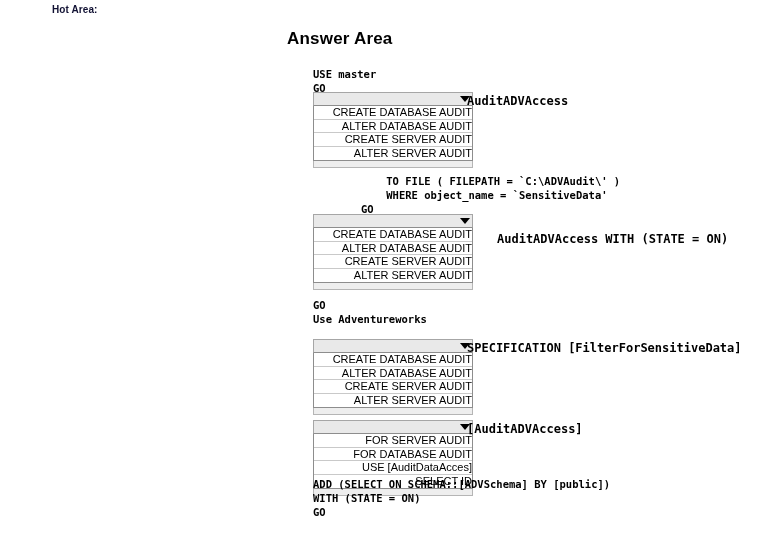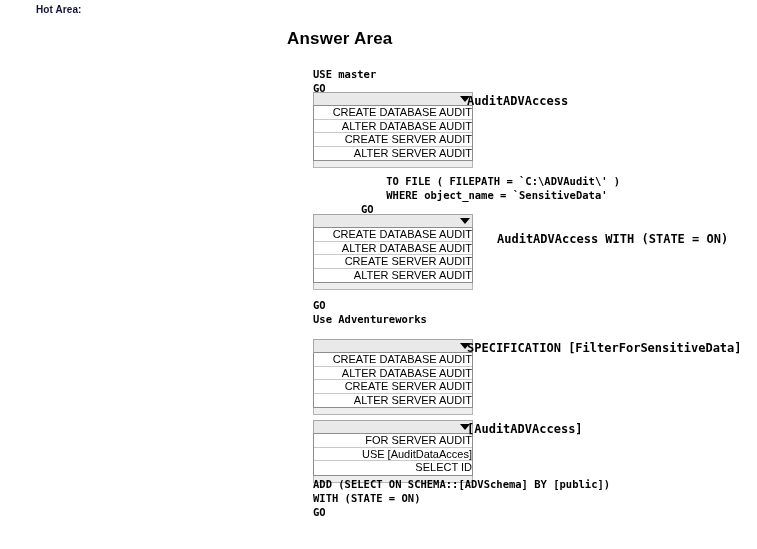--- a/index.html
+++ b/index.html
@@ -11,21 +11,21 @@
     width: 757px;
     height: 549px;
     position: relative;
     overflow: hidden;
     font-family: "Liberation Sans", sans-serif;
     -webkit-font-smoothing: none;
   }
 
   #hot-area-label {
     position: absolute;
-    left: 6px;
+    left: 22px;
     top: 4px;
     font-family: "Liberation Sans", sans-serif;
     font-size: 10px;
     font-weight: bold;
     color: #111133;
     letter-spacing: 0.1px;
     padding-left: 30px;
   }
 
   #answer-area-title {
@@ -178,20 +178,21 @@
 </div>
 <div class="inline-code" style="left:467px; top:341px;">SPECIFICATION [FilterForSensitiveData]</div>
 
 <div class="dropdown" style="left:313px; top:420px;">
   <div class="dropdown-head">
     <span></span>
     <span class="dropdown-arrow"></span>
   </div>
   <div class="dropdown-list">
     <div class="dropdown-item">FOR SERVER AUDIT</div>
+    <div class="dropdown-item">FOR DATABASE AUDIT</div>
     <div class="dropdown-item">USE [AuditDataAcces]</div>
     <div class="dropdown-item">SELECT ID</div>
   </div>
   <div class="dropdown-foot"></div>
 </div>
 <div class="inline-code" style="left:467px; top:422px;text-align:right;">[AuditADVAccess]</div>
 
 <div class="code-block" style="left:313px; top:477px;">ADD (SELECT ON SCHEMA::[ADVSchema] BY [public])
 WITH (STATE = ON)
 GO</div>

